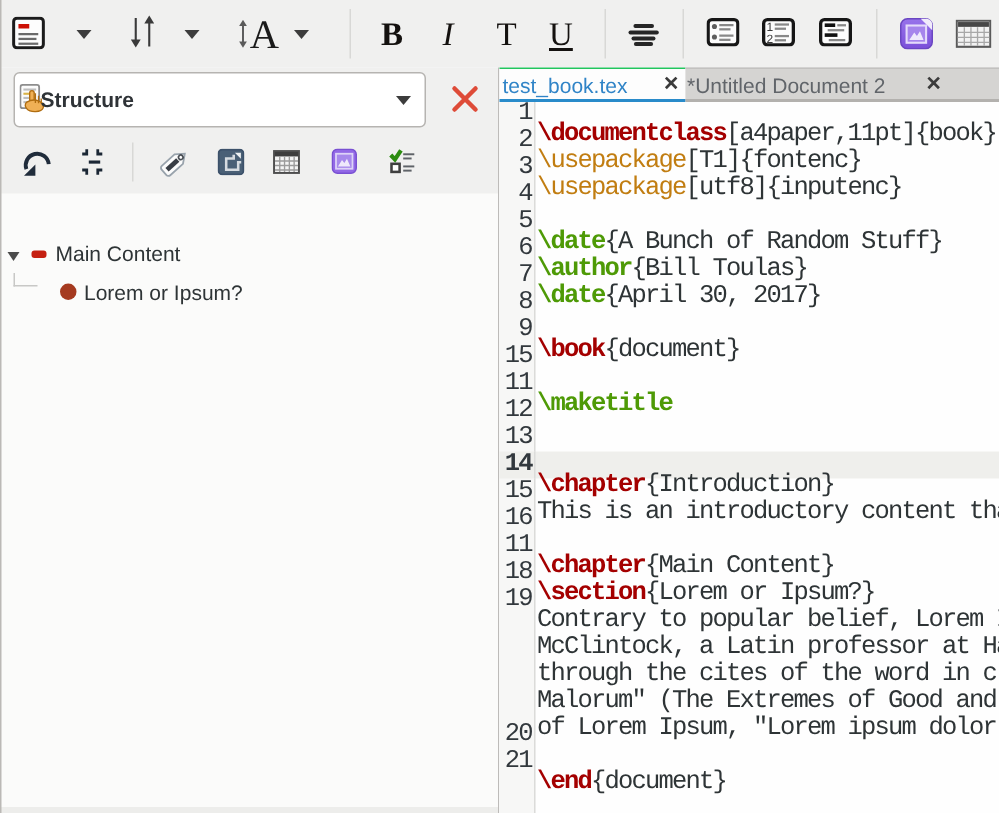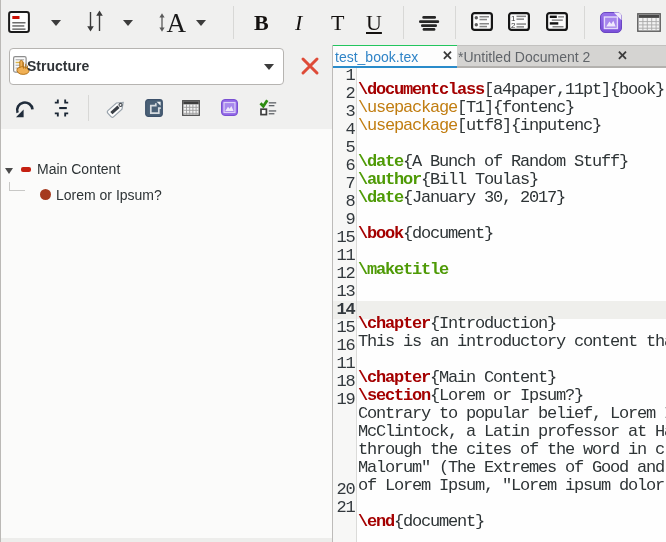--- a/index.html
+++ b/index.html
@@ -272,21 +272,21 @@
       <div id="hl">
         <span style="position:absolute;left:23px;top:0;width:1px;height:18px;background:#dcdcda"></span>
       </div>
       <div id="rows">
       <div class="crow" style="top:0px"><span class="num" style="">1</span><span class="src"><span class="kw">\documentclass</span><span class="">[a4paper,11pt]{book}</span></span></div>
       <div class="crow" style="top:18px"><span class="num" style="">2</span><span class="src"><span class="inc">\usepackage</span><span class="">[T1]{fontenc}</span></span></div>
       <div class="crow" style="top:36px"><span class="num" style="">3</span><span class="src"><span class="inc">\usepackage</span><span class="">[utf8]{inputenc}</span></span></div>
       <div class="crow" style="top:54px"><span class="num" style="">4</span><span class="src"></span></div>
       <div class="crow" style="top:72px"><span class="num" style="">5</span><span class="src"><span class="grn">\date</span><span class="">{A Bunch of Random Stuff}</span></span></div>
       <div class="crow" style="top:90px"><span class="num" style="">6</span><span class="src"><span class="grn">\author</span><span class="">{Bill Toulas}</span></span></div>
-      <div class="crow" style="top:108px"><span class="num" style="">7</span><span class="src"><span class="grn">\date</span><span class="">{January 30, 2017}</span></span></div>
+      <div class="crow" style="top:108px"><span class="num" style="">7</span><span class="src"><span class="grn">\date</span><span class="">{April 30, 2017}</span></span></div>
       <div class="crow" style="top:126px"><span class="num" style="">8</span><span class="src"></span></div>
       <div class="crow" style="top:144px"><span class="num" style="">9</span><span class="src"><span class="kw">\book</span><span class="">{document}</span></span></div>
       <div class="crow" style="top:162px"><span class="num" style="">15</span><span class="src"></span></div>
       <div class="crow" style="top:180px"><span class="num" style="">11</span><span class="src"><span class="grn">\maketitle</span></span></div>
       <div class="crow" style="top:198px"><span class="num" style="">12</span></div>
       <div class="crow" style="top:216px"><span class="num" style="">13</span><span class="src"></span></div>
       <div class="crow" style="top:234px"><span class="num" style="font-weight:bold;">14</span><span class="src"><span class="kw">\chapter</span><span class="">{Introduction}</span></span></div>
       <div class="crow" style="top:252px"><span class="num" style="">15</span><span class="src"><span class="">This is an introductory content that</span></span></div>
       <div class="crow" style="top:270px"><span class="num" style="">16</span><span class="src"></span></div>
       <div class="crow" style="top:288px"><span class="num" style="">11</span><span class="src"><span class="kw">\chapter</span><span class="">{Main Content}</span></span></div>

